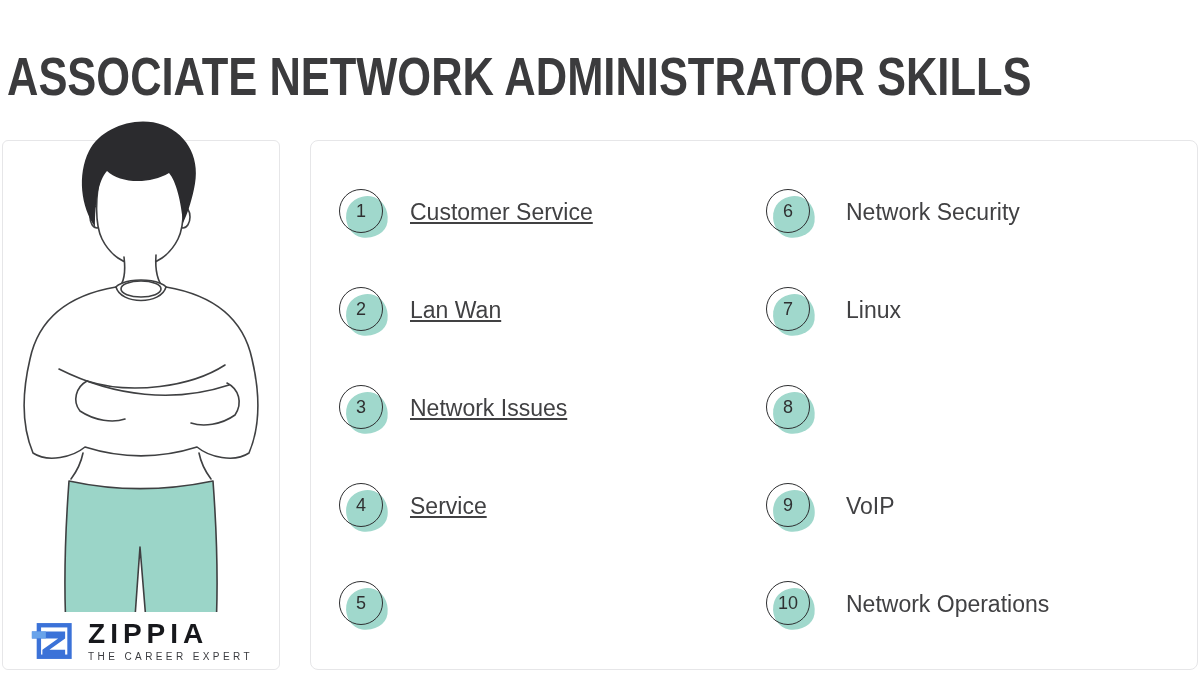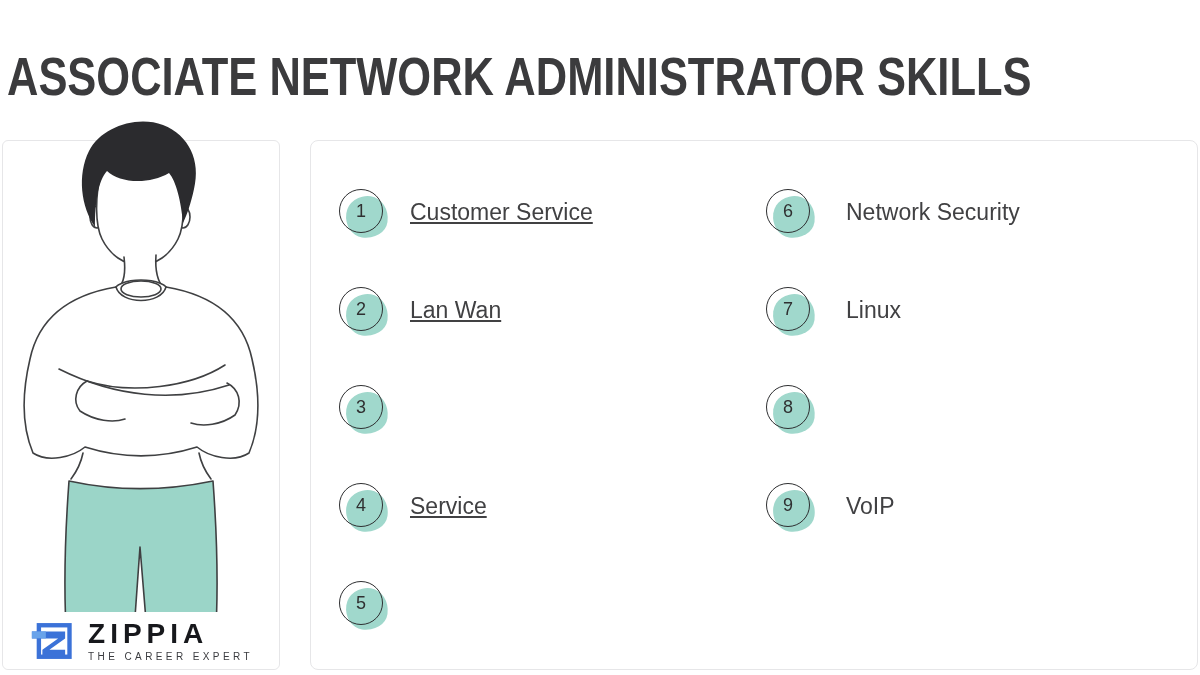--- a/index.html
+++ b/index.html
@@ -113,20 +113,21 @@
         <span class="blob"></span>
         <span class="ring">2</span>
       </span>
     <span class="label">Lan Wan</span>
   </div>
   <div class="skill col-left" style="left:28px;top:244px">
     <span class="badge">
         <span class="blob"></span>
         <span class="ring">3</span>
       </span>
+    <span class="label">Network Issues</span>
   </div>
   <div class="skill col-left" style="left:28px;top:342px">
     <span class="badge">
         <span class="blob"></span>
         <span class="ring">4</span>
       </span>
     <span class="label">Service</span>
   </div>
   <div class="skill col-left" style="left:28px;top:440px">
     <span class="badge">
@@ -155,14 +156,21 @@
         <span class="ring">8</span>
       </span>
   </div>
   <div class="skill col-right" style="left:455px;top:342px">
     <span class="badge">
         <span class="blob"></span>
         <span class="ring">9</span>
       </span>
     <span class="label">VoIP</span>
   </div>
+  <div class="skill col-right" style="left:455px;top:440px">
+    <span class="badge">
+        <span class="blob"></span>
+        <span class="ring">10</span>
+      </span>
+    <span class="label">Network Operations</span>
+  </div>
 
 </main>
 
 </body></html>

